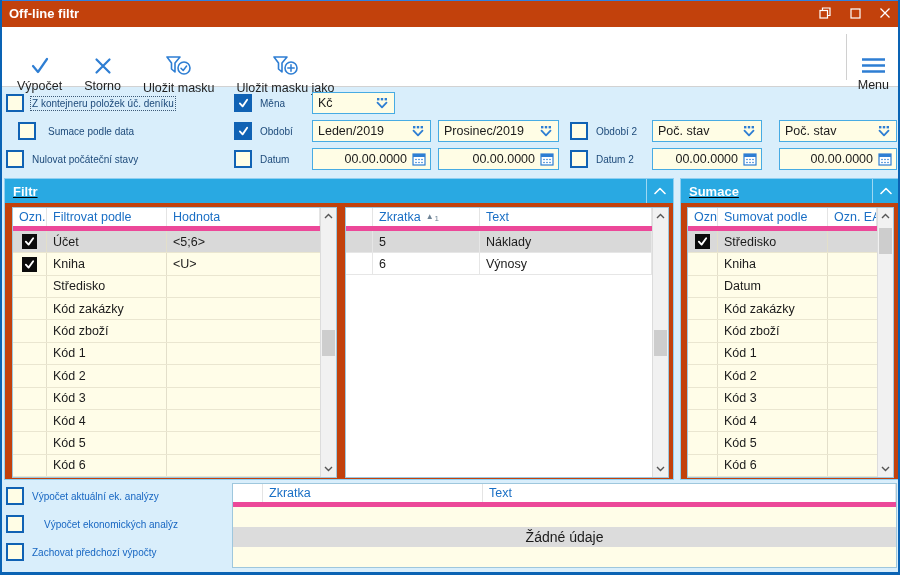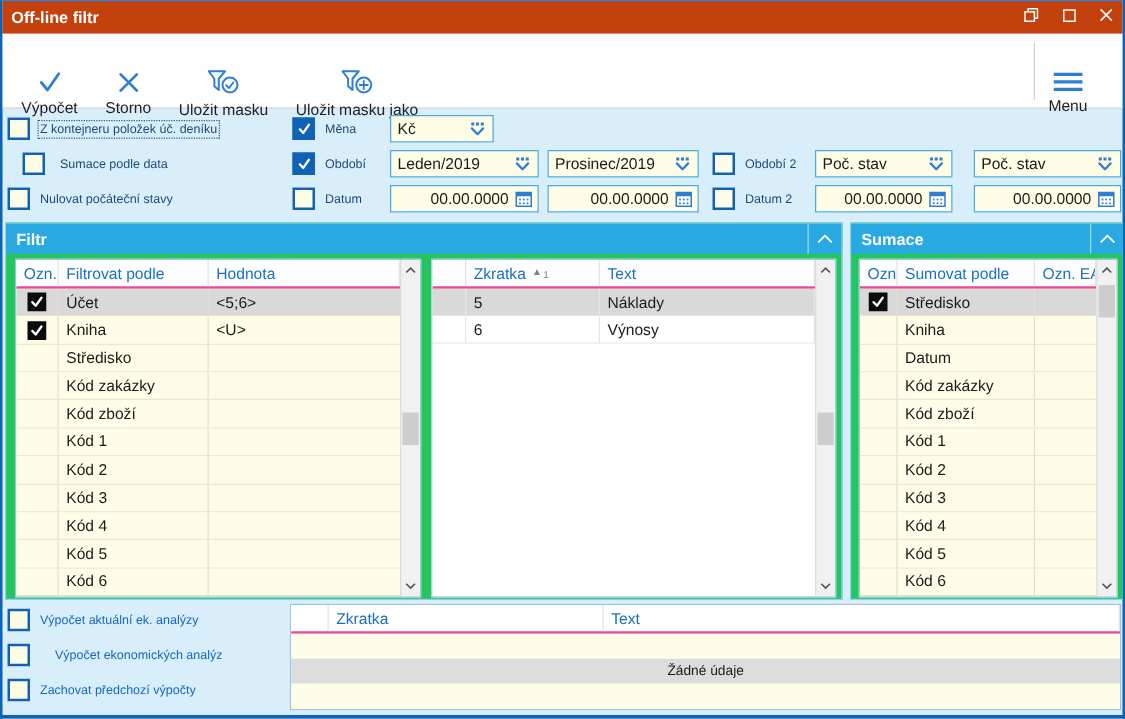--- a/index.html
+++ b/index.html
@@ -37,30 +37,30 @@
   .cbx.on { background:#1062b4; }
   .lab-navy { color:#1d4a7a; }
   .lab-blue { color:#1766c2; }
   .lab-focus { outline:1px dotted #3c5a78; outline-offset:1px; }
   .fld { position:absolute; height:22px; border:1px solid #47abe3; background:#fffde5;
          display:flex; align-items:center; padding:0 4px 0 5px; font-size:12.5px; color:#1b1b1b; }
   .fld .val { flex:1; overflow:hidden; white-space:nowrap; }
   .fld.num .val { text-align:right; padding-right:5px; }
   .fld .ficon { flex:none; display:flex; align-items:center; }
   
-  .panel { position:absolute; border:1px solid #8ecff2; background:#22c55e; }
+  .panel { position:absolute; border:1px solid #8ecff2; background:#c2410c;text-decoration:underline; }
   .phead { height:24px; background:#29a9e2; display:flex; align-items:center;
            color:#fff; font-weight:bold; font-size:13px; padding-left:8px; position:relative; }
   .pcollapse { position:absolute; right:0; top:0; width:27px; height:24px;
                display:flex; align-items:center; justify-content:center;
                border-left:1px solid rgba(255,255,255,.55); }
   
   .tbl { position:absolute; background:#fff; border:1px solid #9ec7dd; display:flex; }
   .tmain { flex:1; display:flex; flex-direction:column; overflow:hidden; }
-  .thead { height:23px; flex:none; display:flex; background:#fff; border-bottom:2px solid #ec4899; }
+  .thead { height:23px; flex:none; display:flex; background:#fff; border-bottom:5px solid #ec4899; }
   .th { display:flex; align-items:center; padding-left:6px; border-right:1px solid #e4e4e4;
         font-size:12.5px; color:#1a6fc5; white-space:nowrap; overflow:hidden; }
   .tbody { flex:1; display:flex; flex-direction:column; }
   .trow { display:flex; border-bottom:1px solid #eae6d0; background:#fffde8; }
   .tbody.grow .trow { flex:1; }
   .trow.sel { background:#d9d9d9; }
   .trow.white { background:#fff; border-bottom:1px solid #e6e6e6; }
   .td { display:flex; align-items:center; padding-left:6px; border-right:1px solid #e3dfca;
         font-size:12.5px; color:#1b1b1b; white-space:nowrap; overflow:hidden; }
   .trow.white .td { border-right:1px solid #e6e6e6; }
@@ -78,21 +78,21 @@
   .stbl .c0 { width:30px; flex:none; } .stbl .c1 { width:110px; flex:none; } .stbl .c2 { flex:1; }
   .btbl .c0 { width:30px; flex:none; } .btbl .c1 { width:220px; flex:none; } .btbl .c2 { flex:1; }
   
   .sb { width:16px; flex:none; background:#f1f1f1; border-left:1px solid #dcdcdc; position:relative; }
   .sb-btn { position:absolute; left:0; right:0; height:16px; display:flex; align-items:center; justify-content:center; }
   .sb-btn.up { top:0; } .sb-btn.dn { bottom:0; }
   .sb-thumb { position:absolute; left:1px; right:1px; background:#cdcdcd; }
   
   .bottom { position:absolute; top:480px; left:0; right:0; bottom:0; }
   .stripe { flex:1; display:flex; align-items:center; justify-content:center;
-            font-size:11px; color:#1b1b1b; }
+            font-size:14px; color:#1b1b1b; }
   .stripe.y { background:#fffde8; }
   .stripe.g { background:#dcdcdc; }
 </style>
 </head>
 <body>
 
 <div class="window">
 
   <div class="titlebar">
     <div class="title">Off-line filtr</div>
@@ -153,21 +153,21 @@
       <span class="ticon">
         <svg width="27" height="23" viewBox="0 0 27 23">
           <path d="M2 3h13l-5 6v9l-3.5-3V9z" fill="none" stroke="#2e7ed3" stroke-width="1.6" stroke-linejoin="round"></path>
           <circle cx="19" cy="14" r="6" fill="#fff" stroke="#2e7ed3" stroke-width="1.6"></circle>
           <path d="M19 10.8v6.4M15.8 14h6.4" stroke="#2e7ed3" stroke-width="1.5" stroke-linecap="round"></path>
         </svg>
       </span>
       <span>Uložit masku jako</span>
     </div>
     <div class="tb-divider"></div>
-    <div class="tool-btn" style="padding-right:28px;">
+    <div class="tool-btn" style="padding-right:9px;">
       <span class="ticon">
         <svg width="27" height="17" viewBox="0 0 27 17">
             <path d="M2 2.5h23M2 8.5h23M2 14.5h23" stroke="#2e7ed3" stroke-width="2.6"></path>
           </svg>
       </span>
       <span>Menu</span>
     </div>
   </div>
 
   <div class="options">

